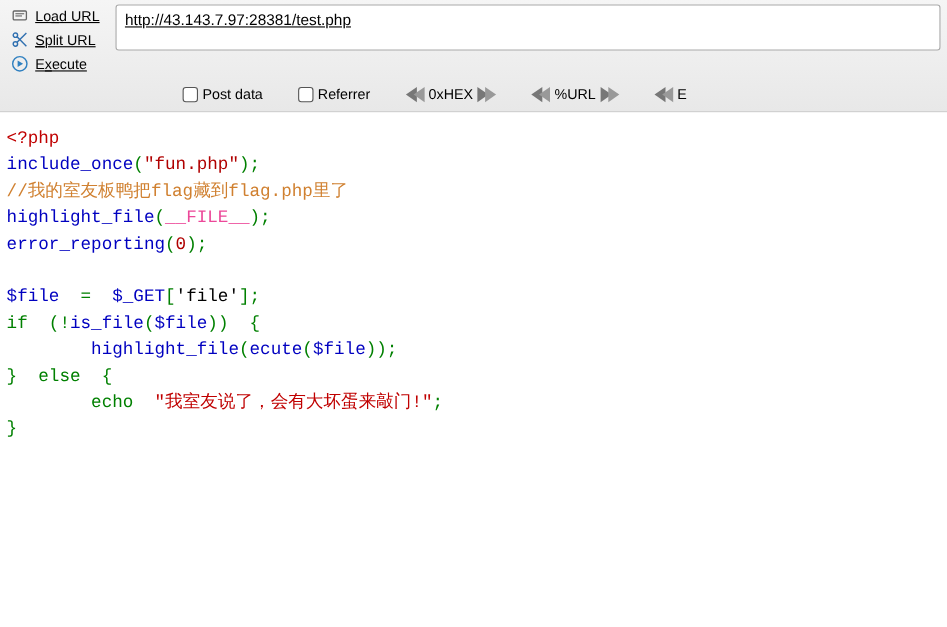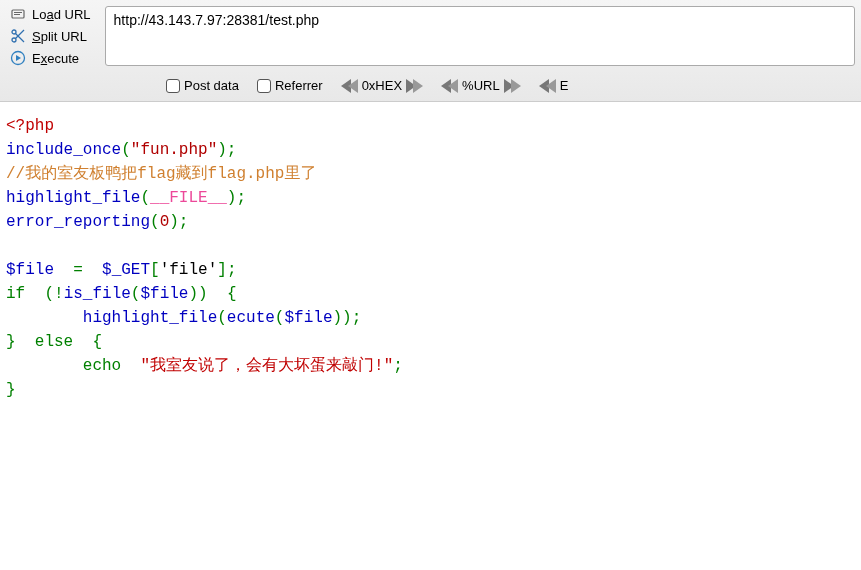--- a/index.html
+++ b/index.html
@@ -10,21 +10,22 @@
     background: #fff;
     width: 861px;
   }
   .toolbar {
     background: linear-gradient(to bottom, #f5f5f5, #e8e8e8);
     border-bottom: 1px solid #ccc;
     padding: 4px 6px 8px 6px;
   }
   .toolbar-top {
     display: flex;
-    align-items: center;
+    align-items: flex-start;
+    text-decoration: underline;
   }
   .toolbar-left {
     display: flex;
     flex-direction: column;
     gap: 2px;
     margin-right: 10px;
   }
   .tb-btn {
     display: flex;
     align-items: center;
@@ -37,34 +38,34 @@
     width: 16px;
     height: 16px;
     display: flex;
     align-items: center;
     justify-content: center;
   }
   .tb-label { font-size: 13px; }
   .tb-label u { text-decoration: underline; }
   .url-input {
     flex: 1;
-    height: 60px;
+    height: 42px;
     border: 1px solid #aaa;
     border-radius: 3px;
     background: #fff;
     padding: 4px 8px;
     font-size: 14px;
     font-family: Arial, sans-serif;
     resize: none;
     line-height: 1.4;
   }
   .toolbar-bottom {
     display: flex;
     align-items: center;
-    gap: 18px;
+    gap: 32px;
     padding-left: 160px;
     margin-top: 10px;
   }
   .cb-group {
     display: flex;
     align-items: center;
     gap: 4px;
     cursor: pointer;
   }
   .cb-box {

